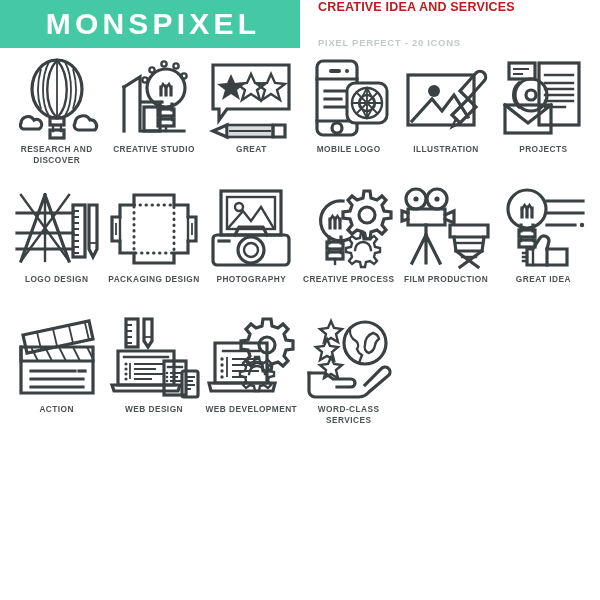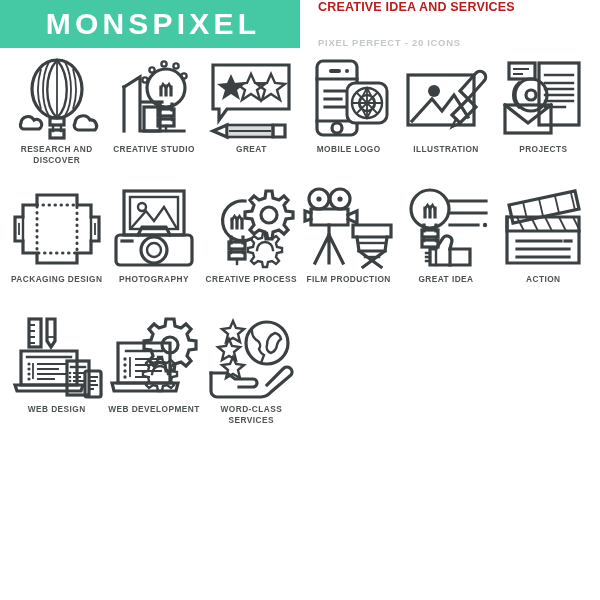--- a/index.html
+++ b/index.html
@@ -258,20 +258,35 @@
           <circle class="ln" cx="34" cy="38" r="16"></circle>
           <circle class="ln" cx="34" cy="38" r="5"></circle>
           <path class="ln" d="M22 26 a16 16 0 0 0 0 24"></path>
           <rect class="ln" x="8" y="48" width="46" height="28"></rect>
           <path class="ln" d="M8 48 L31 66 L54 48"></path>
         </svg>
       </div>
       <div class="cell-label">PROJECTS</div>
     </div>
 
+    <div class="cell">
+      <div class="icon-box">
+        <svg width="92" height="84" viewBox="0 0 92 84">
+          <path class="ln" d="M34 8 L10 74 M34 8 L58 74"></path>
+          <path class="ln-thin" d="M10 8 L58 74 M58 8 L10 74"></path>
+          <path class="ln-thin" d="M34 8 L34 74"></path>
+          <path class="ln" d="M6 26 L62 26 M6 46 L62 46 M6 62 L62 62"></path>
+          <rect class="ln" x="62" y="18" width="12" height="52"></rect>
+          <path class="ln-hair" d="M62 24 L68 24 M62 30 L68 30 M62 36 L68 36 M62 42 L68 42 M62 48 L68 48 M62 54 L68 54 M62 60 L68 60 M62 66 L68 66"></path>
+          <path class="ln" d="M78 18 L86 18 L86 62 L82 70 L78 62 Z"></path>
+          <path class="ln-hair" d="M78 56 L86 56"></path>
+        </svg>
+      </div>
+      <div class="cell-label">LOGO DESIGN</div>
+    </div>
 
     <div class="cell">
       <div class="icon-box">
         <svg width="92" height="84" viewBox="0 0 92 84">
           <path class="ln" d="M26 8 L66 8 L66 18 L80 18 L80 30 L88 30 L88 54 L80 54 L80 66 L66 66 L66 76 L26 76 L26 66 L12 66 L12 54 L4 54 L4 30 L12 30 L12 18 L26 18 Z"></path>
           <rect class="dotted" x="26" y="18" width="40" height="48"></rect>
           <path class="ln-thin" d="M12 30 L12 54 M80 30 L80 54"></path>
           <path class="ln-hair" d="M8 36 L8 48"></path>
           <path class="ln-hair" d="M84 36 L84 48"></path>
         </svg>

